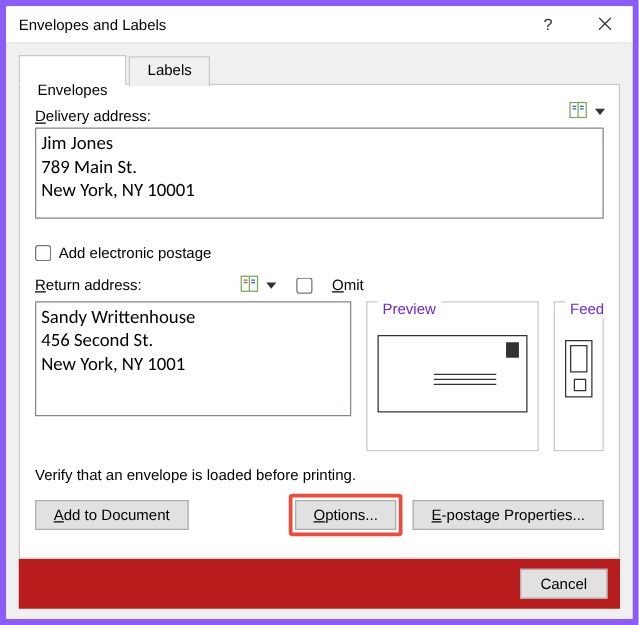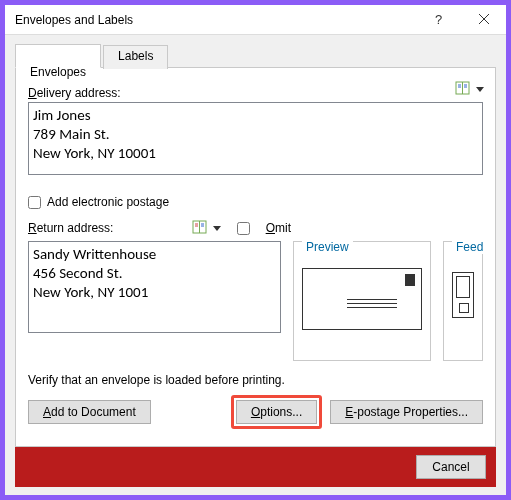--- a/index.html
+++ b/index.html
@@ -119,21 +119,21 @@
   .lower .left { width: 260px; }
   .groupbox {
     border: 1px solid #c9c9c9;
     padding: 22px 8px 8px 8px;
     position: relative;
     height: 120px;
   }
   .groupbox .legend {
     position: absolute; top: -1px; left: 8px;
     background: #fff; padding: 0 4px;
-    font-size: 12px; color: #0369a1;
+    font-size: 12px; color: #6d28d9;
     transform: translateY(-1px);
   }
   .preview-grp { flex: 1.3; }
   .feed-grp { flex: 1; }
   .env {
     width: 120px; height: 62px;
     border: 1px solid #333;
     position: relative;
     margin-top: 4px;
   }

